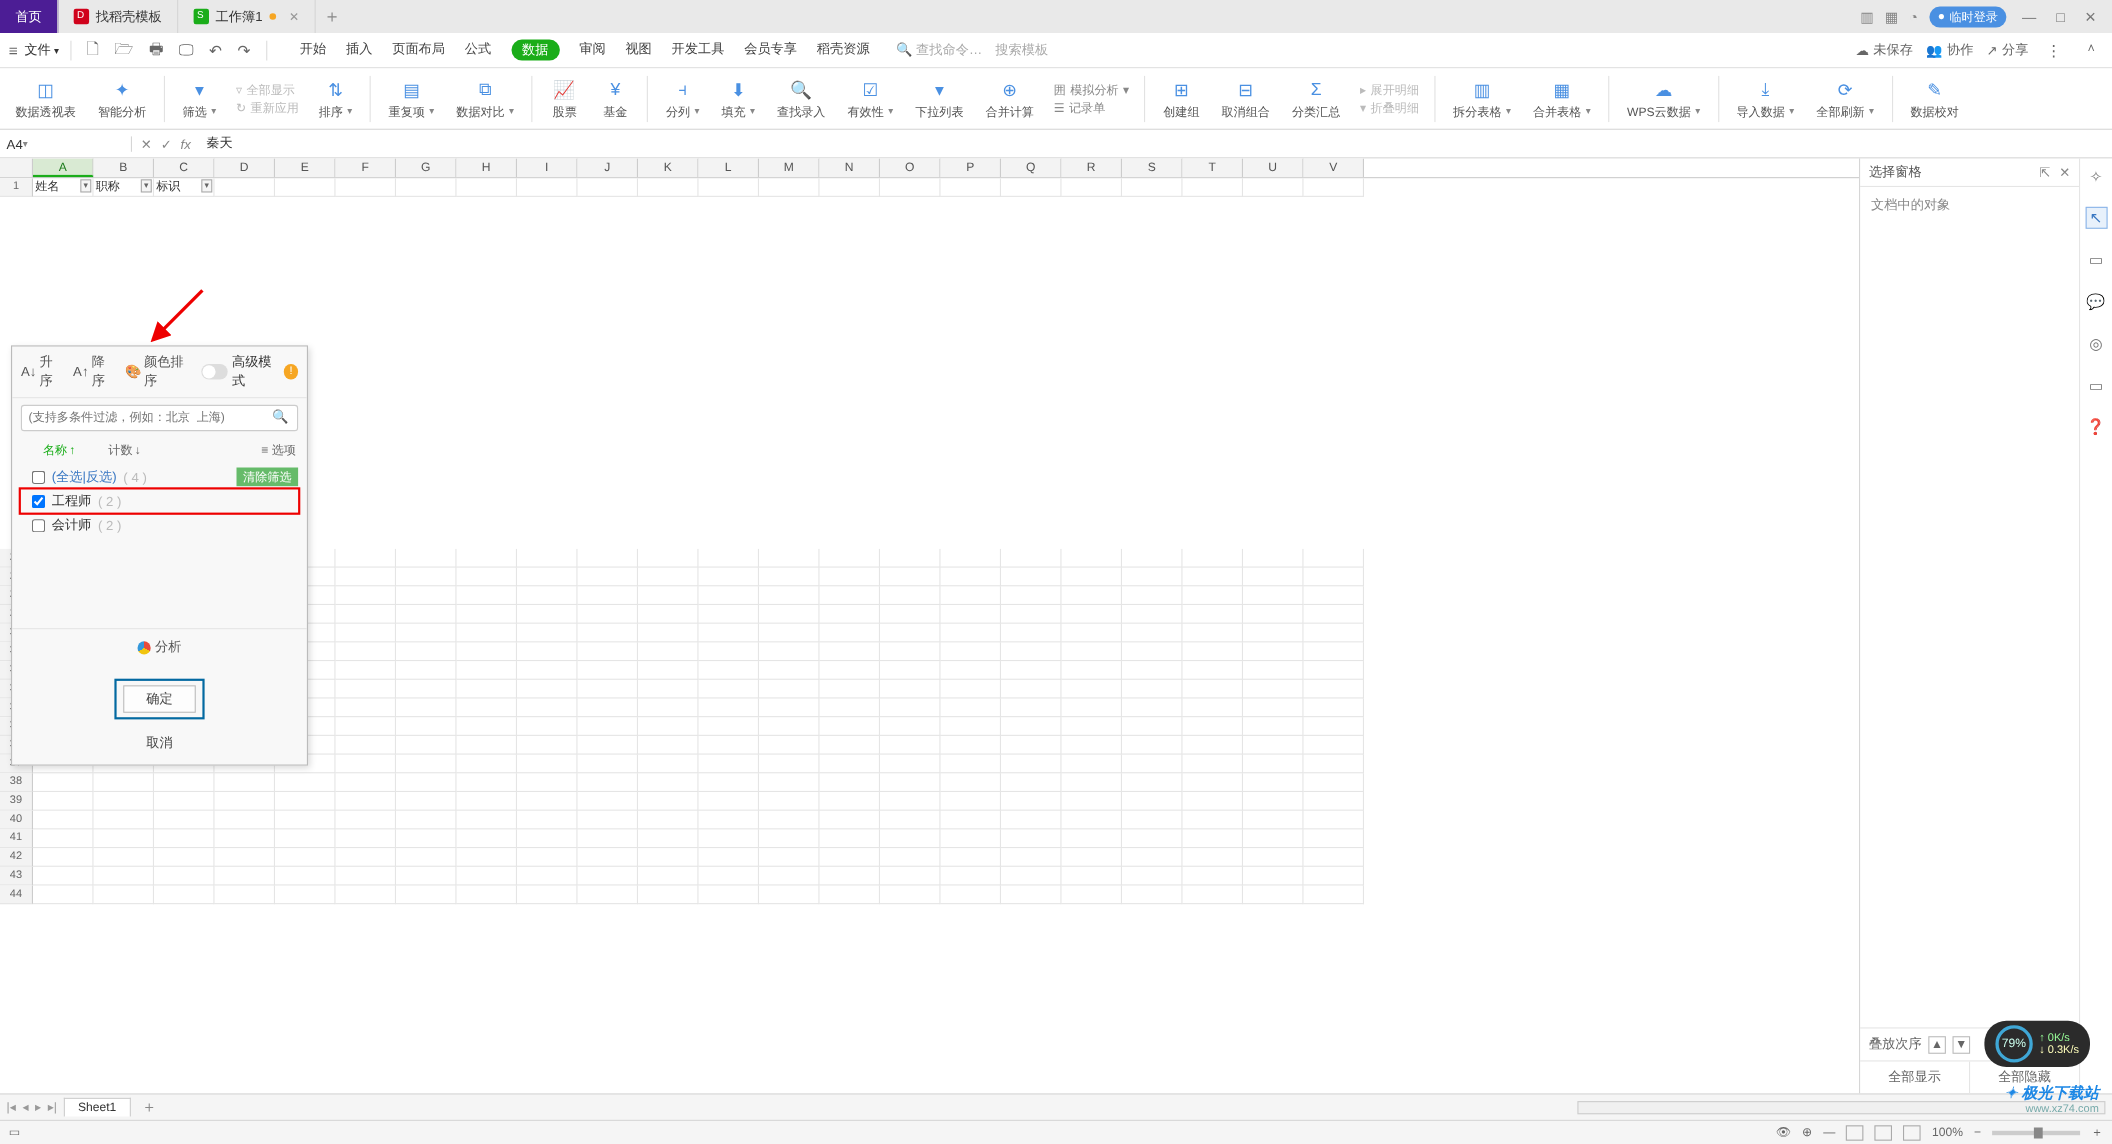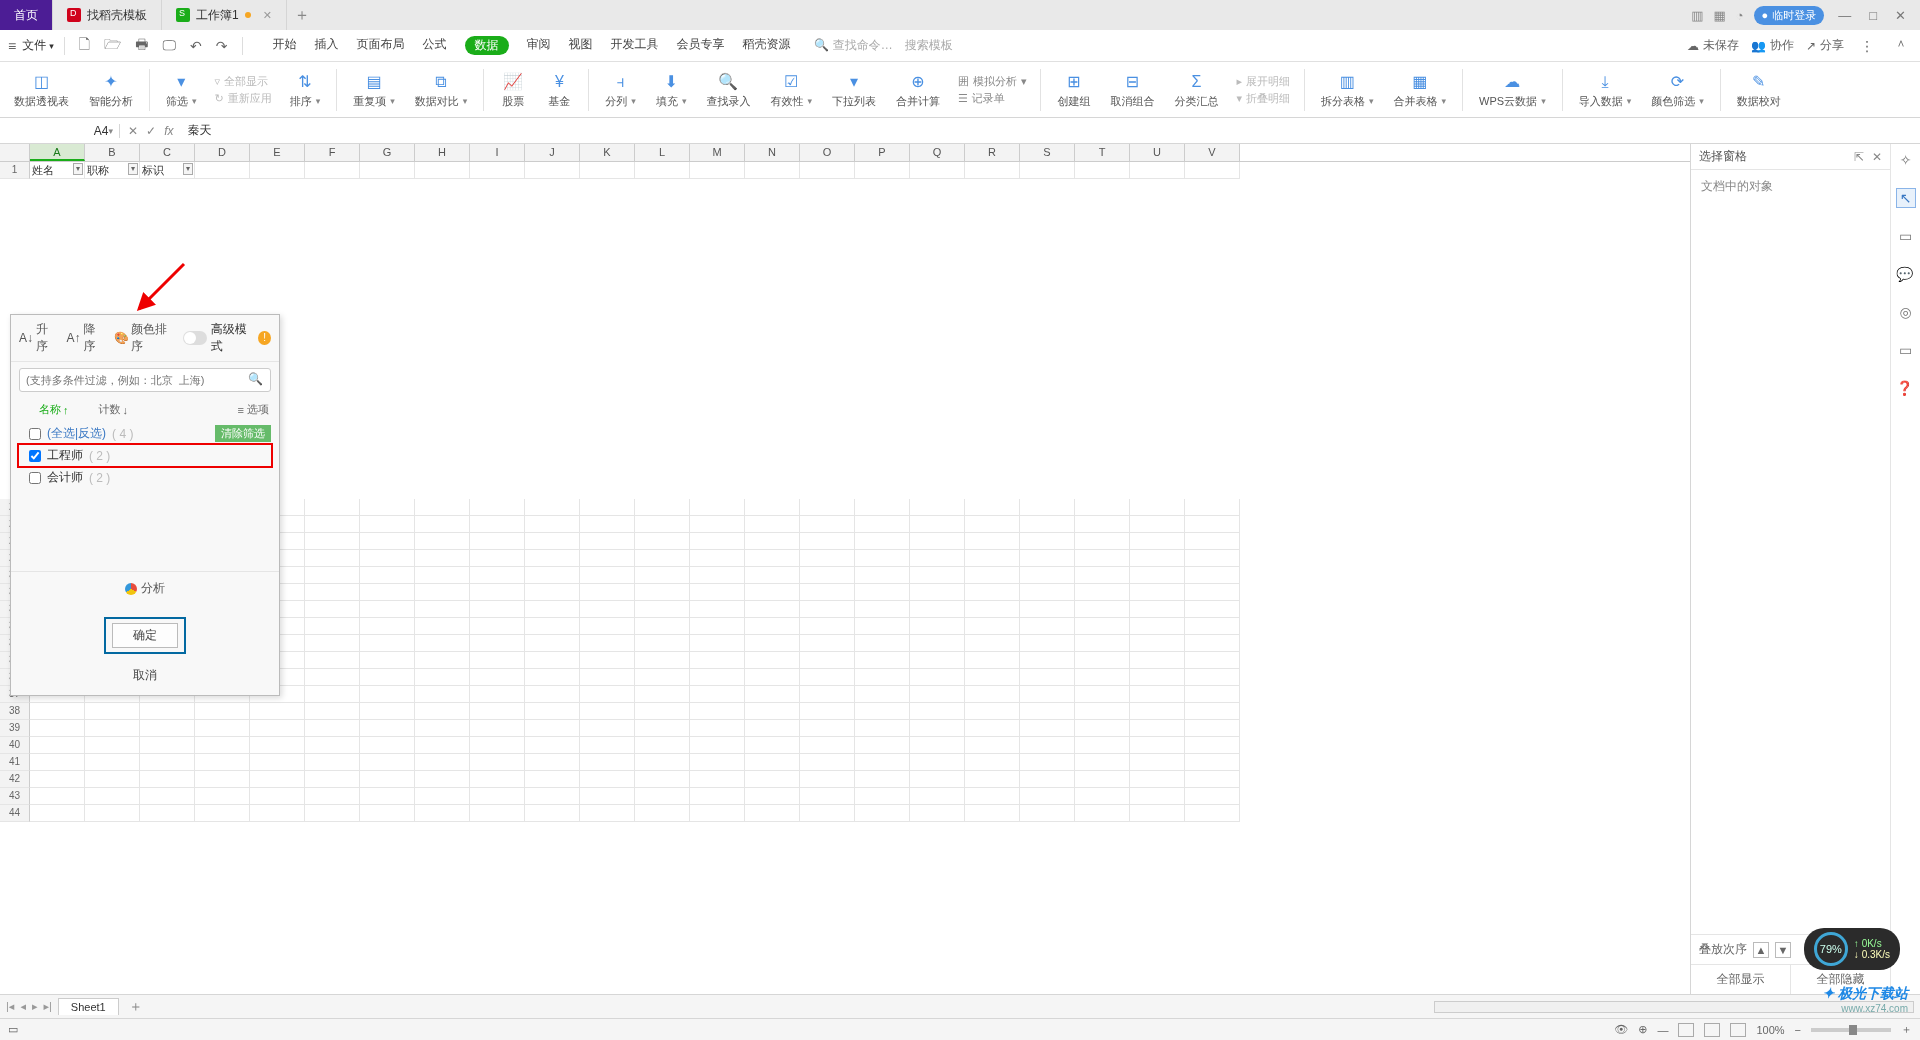--- a/index.html
+++ b/index.html
@@ -41,21 +41,21 @@
   .rgroup .icon { width:26px; height:22px; display:flex; align-items:center; justify-content:center; font-size:16px; color:#4a90e2;}
   .rgroup .lbl { font-size:11px; color:#555; display:flex; align-items:center; gap:2px;}
   .vrgroup { display:flex; flex-direction:column; gap:2px; padding:0 6px;}
   .vrgroup .line { display:flex; align-items:center; gap:4px; font-size:11px; color:#888;}
   .vsep { width:1px; height:42px; background:#e2e2e2; margin:0 4px;}
   .disabled { color:#bbb !important; }
   .caret::after { content:"▾"; font-size:9px; margin-left:2px; color:#888;}
 
   
   .formula-row { height:26px; display:flex; align-items:center; border-bottom:1px solid #d6d6d6;}
-  .namebox { width:120px; border-right:1px solid #d6d6d6; display:flex; align-items:center; justify-content:flex-end; padding:0 6px;}
+  .namebox { width:120px; border-right:1px solid #d6d6d6; display:flex; align-items:center; justify-content:flex-start; padding:0 6px;}
   .fx-icons { display:flex; align-items:center; gap:8px; padding:0 8px; color:#888;}
   .fx-input { flex:1; padding:0 6px; color:#333;}
 
   
   .workarea { position:relative; display:flex; height: calc(100% - 30px - 32px - 56px - 26px - 24px - 22px); }
   .sheet-wrap { position:relative; flex:1; overflow:hidden;}
   .col-headers { display:flex; height:18px; border-bottom:1px solid #ccc;}
   .corner { width:30px; border-right:1px solid #ccc; background:#f3f3f3;}
   .colh { width:55px; border-right:1px solid #ccc; background:#f3f3f3; text-align:center; font-size:11px; color:#555; line-height:17px;}
   .colh.sel { background:#d9ead3; border-bottom:2px solid #1aad19; color:#1a7a1a; }
@@ -308,21 +308,21 @@
       <div class="icon">☁</div>
       <div class="lbl caret">WPS云数据</div>
     </div>
   <div class="vsep"></div>
   <div class="rgroup">
       <div class="icon">⤓</div>
       <div class="lbl caret">导入数据</div>
     </div>
   <div class="rgroup">
       <div class="icon">⟳</div>
-      <div class="lbl caret">颜色筛选</div>
+      <div class="lbl caret">全部刷新</div>
     </div>
   <div class="vsep"></div>
   <div class="rgroup">
       <div class="icon">✎</div>
       <div class="lbl">数据校对</div>
     </div>
 </div>
 
 <div class="formula-row">
   <div class="namebox">

